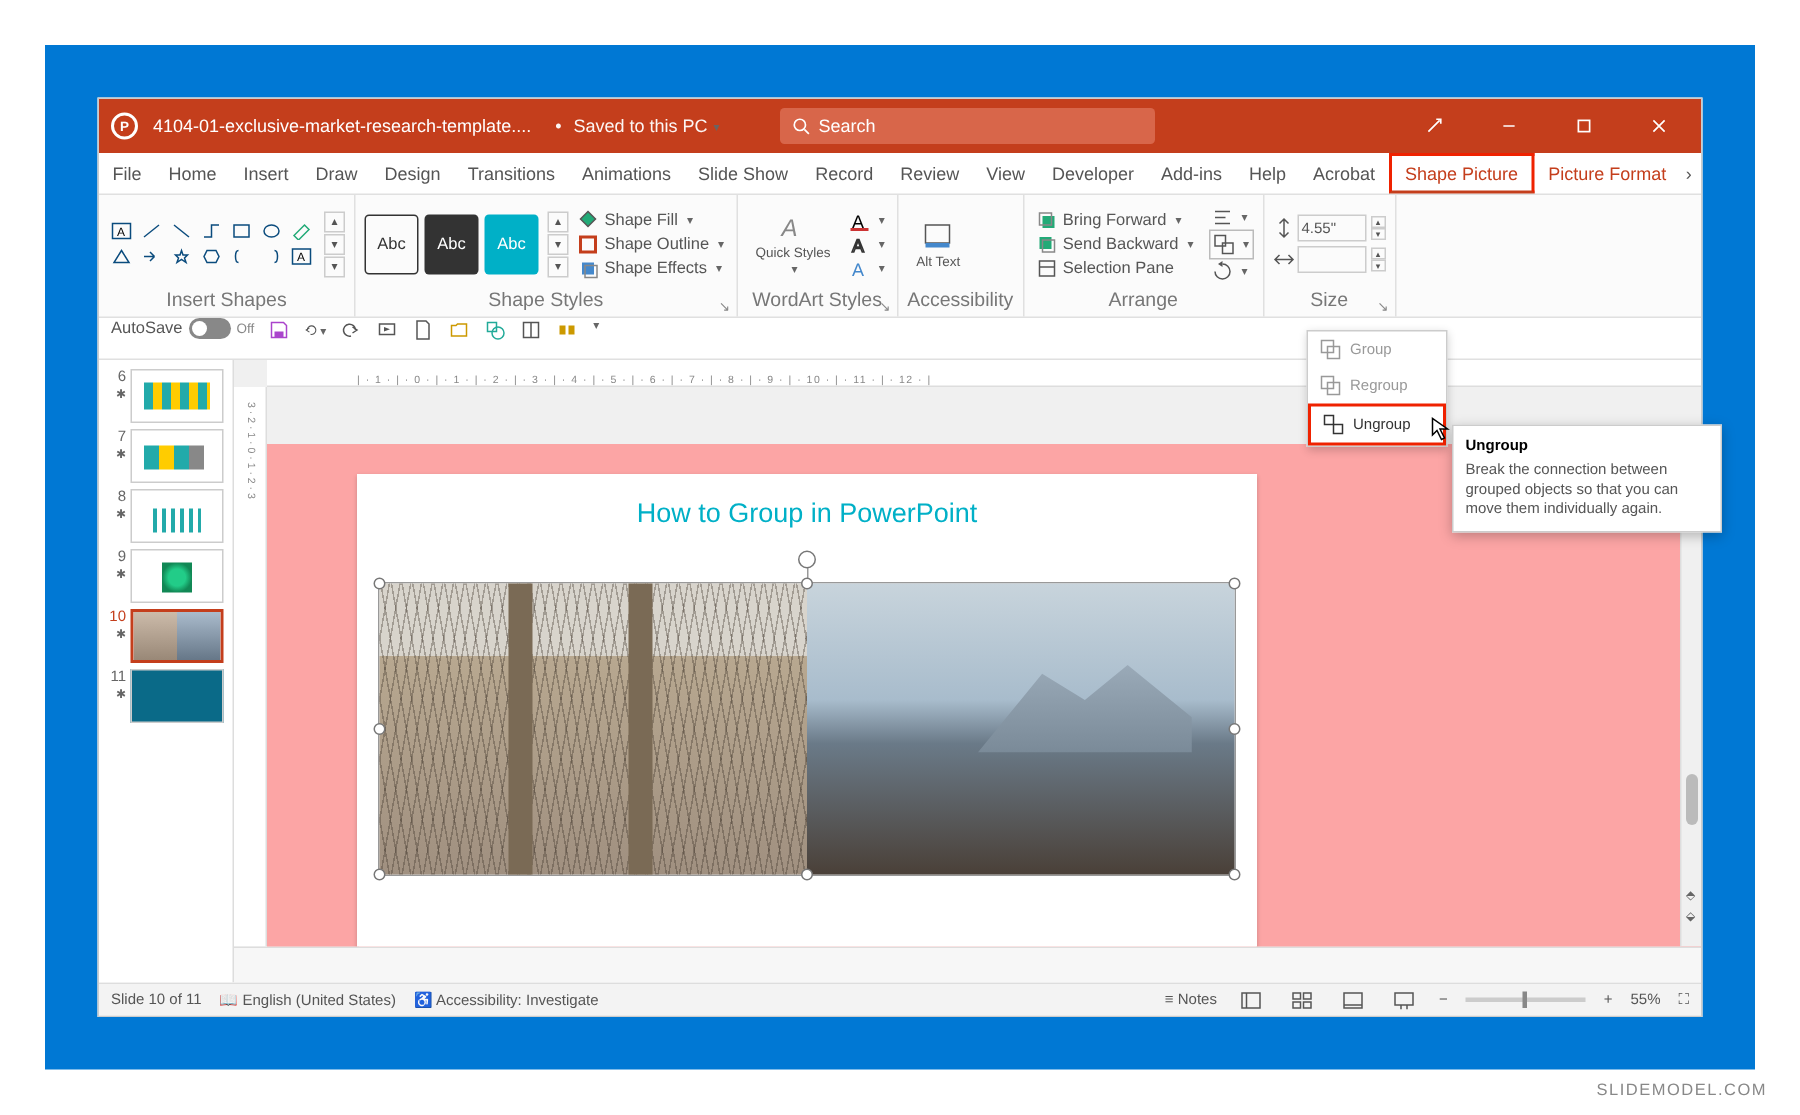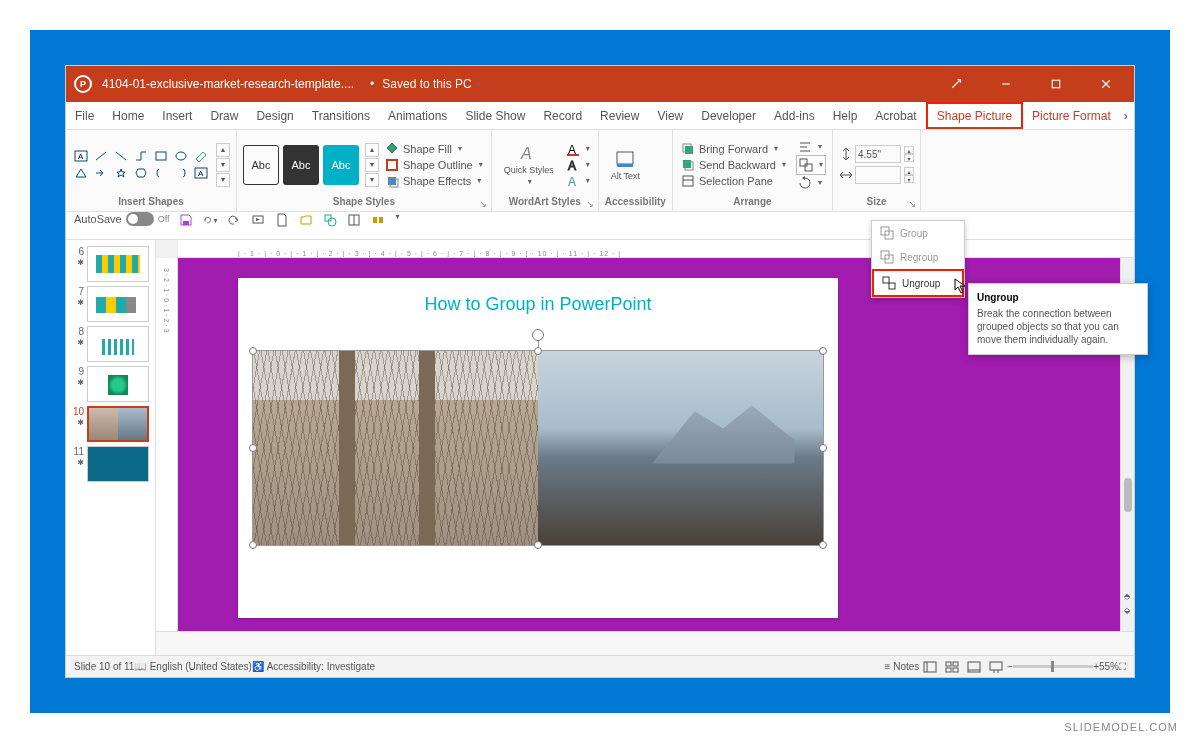--- a/index.html
+++ b/index.html
@@ -19,21 +19,21 @@
   .title-btn svg{width:12px;height:12px;}
   
   .ribbon-tabs { height: 28px; background: #fff; display: flex; align-items: stretch; font-size: 12px; color: #555; border-bottom: 1px solid #e0e0e0; }
   .rtab { padding: 0 9px; display:flex;align-items:center; cursor:pointer; white-space:nowrap;}
   .rtab.active { color: #c43e1c; border: 2px solid #ef2200; border-bottom-color:#c43e1c; position:relative; }
   .rtab.contextual { color: #c43e1c; }
   .rtab.overflow{padding:0 4px;}
 
   .ribbon { height: 82px; background: #fbfbfb; border-bottom: 1px solid #e0e0e0; display: flex; font-size: 11px; color:#555; }
   .ribbon-group { border-right: 1px solid #e0e0e0; padding: 3px 6px; display:flex;flex-direction:column; position:relative; }
-  .ribbon-group-label { text-align:center; font-size:10px; color:#777; padding-bottom:1px;font-weight:bold;}
+  .ribbon-group-label { text-align:center; font-size:13px; color:#777; padding-bottom:1px;}
   .ribbon-body{flex:1;display:flex;align-items:center;gap:4px;}
   .shape-gallery { display:grid; grid-template-columns: repeat(7, 18px); grid-auto-rows: 16px; gap:1px 2px; }
   .shape-cell { width:18px;height:16px;display:flex;align-items:center;justify-content:center;color:#0a4b7d;}
   .shape-cell svg{width:14px;height:12px;}
   .gallery-scroll{display:flex;flex-direction:column;gap:1px;margin-left:2px;}
   .gallery-scroll div{width:14px;height:14px;border:1px solid #ccc;display:flex;align-items:center;justify-content:center;font-size:8px;}
   
   .style-swatch { width:36px;height:40px;border-radius:3px;display:flex;align-items:center;justify-content:center;font-size:11px;color:#fff;}
   .sw1{border:1px solid #333;color:#333;}
   .sw2{background:#333;}
@@ -62,41 +62,41 @@
   .thumb-row{display:flex;align-items:flex-start;padding:2px 4px;gap:3px;}
   .thumb-num{width:14px;font-size:10px;color:#666;text-align:right;display:flex;flex-direction:column;align-items:flex-end;gap:1px;}
   .thumb-star{font-size:8px;color:#666;}
   .thumb{width:62px;height:36px;border:1px solid #ccc;background:#fff;position:relative;overflow:hidden;}
   .thumb.sel{border:2px solid #c43e1c;}
   
   .canvas-area{flex:1;position:relative;display:flex;flex-direction:column;}
   .h-ruler{height:18px;background:#fff;border-bottom:1px solid #ddd;margin-left:22px;font-size:7px;color:#888;display:flex;align-items:flex-end;overflow:hidden;letter-spacing:1px;padding-left:60px;}
   .canvas-row{flex:1;display:flex;}
   .v-ruler{width:22px;background:#fff;border-right:1px solid #ddd;font-size:7px;color:#888;writing-mode:vertical-lr;display:flex;align-items:center;padding-top:10px;}
-  .slide-stage{flex:1;background:#a21caf;position:relative;overflow:hidden;}
+  .slide-stage{flex:1;background:#fca5a5;position:relative;overflow:hidden;margin-top:38px;}
   .slide{position:absolute;top:20px;left:60px;width:600px;height:340px;background:#fff;box-shadow:0 1px 3px rgba(0,0,0,.2);}
   .slide-title{text-align:center;color:#00b0c7;font-size:18px;padding:16px 0 8px;}
   .sel-box{position:absolute;top:72px;left:14px;width:572px;height:196px;border:1px solid #999;}
   .sel-handle{width:8px;height:8px;border:1px solid #777;background:#fff;border-radius:50%;position:absolute;}
   .rot-handle{width:12px;height:12px;border:1px solid #777;background:#fff;border-radius:50%;position:absolute;top:-22px;left:calc(50% - 6px);}
   .rot-line{position:absolute;top:-14px;left:50%;width:1px;height:14px;background:#999;}
   .img-half{position:absolute;top:0;bottom:0;width:50%;}
   .img-left{left:0;background:linear-gradient(180deg,#d8d4cc 0%,#d8d4cc 25%,#b8a890 25%,#a09080 100%);}
   .img-left::before{content:"";position:absolute;inset:0;background:
     repeating-linear-gradient(100deg,transparent 0 6px,rgba(60,50,40,.35) 6px 7px),
     repeating-linear-gradient(80deg,transparent 0 6px,rgba(60,50,40,.35) 6px 7px);}
   .img-left::after{content:"";position:absolute;left:30%;top:0;width:16px;height:100%;background:#7a6a55;box-shadow:80px 0 0 #7a6a55;}
   .img-right{right:0;background:linear-gradient(180deg,#c8d4dc 0%,#a8bccc 40%,#6a7a88 55%,#4a4038 100%);}
   .img-right::before{content:"";position:absolute;left:40%;top:28%;width:50%;height:30%;background:linear-gradient(180deg,#9aaab8,#7a8a98);clip-path:polygon(0 100%,30% 10%,50% 40%,70% 0,100% 60%,100% 100%);}
   .notes-strip{height:24px;background:#f7f7f7;border-top:1px solid #ddd;}
   .v-scroll{position:absolute;right:0;top:0;bottom:0;width:14px;background:#f0f0f0;border-left:1px solid #ddd;}
   .v-scroll-thumb{position:absolute;right:2px;top:220px;width:8px;height:34px;background:#bbb;border-radius:4px;}
   .v-scroll-btn{position:absolute;right:0;width:14px;height:14px;display:flex;align-items:center;justify-content:center;font-size:8px;color:#666;}
   
-  .status-bar{height:22px;background:#f3f3f3;border-top:1px solid #ddd;display:flex;align-items:center;font-size:10px;color:#555;padding:0 8px;gap:0;}
+  .status-bar{height:22px;background:#f3f3f3;border-top:1px solid #ddd;display:flex;align-items:center;font-size:10px;color:#555;padding:0 8px;gap:12px;}
   .status-bar .spacer{flex:1;}
   .view-btn{width:22px;height:16px;display:flex;align-items:center;justify-content:center;}
   .view-btn svg{width:14px;height:12px;}
   .zoom-slider{width:80px;height:3px;background:#ccc;position:relative;}
   .zoom-slider::before{content:"";position:absolute;left:38px;top:-4px;width:3px;height:11px;background:#888;}
   
   .dropdown{position:absolute;top:190px;right:205px;width:94px;background:#fff;border:1px solid #ccc;box-shadow:0 2px 6px rgba(0,0,0,.2);font-size:10px;z-index:10;}
   .dd-item{display:flex;align-items:center;gap:6px;padding:5px 8px;color:#999;}
   .dd-item.enabled{color:#333;}
   .dd-item.hl{border:2px solid #ef2200;}
@@ -126,20 +126,27 @@
 
 <div class="outer-frame">
 <div class="app-window">
 
   <div class="title-bar">
     <div class="app-icon">P</div>
     <div class="title-text">4104-01-exclusive-market-research-template....</div>
     <div class="saved-text">
       <span>Saved to this PC</span>
       <span class="caret">▾</span>
+    </div>
+    <div class="search-box">
+      <svg viewBox="0 0 16 16">
+            <circle cx="7" cy="7" r="5" fill="none" stroke="#fff" stroke-width="1.5"></circle>
+            <line x1="11" y1="11" x2="15" y2="15" stroke="#fff" stroke-width="1.5"></line>
+          </svg>
+      <span>Search</span>
     </div>
     <div class="title-spacer"></div>
     <div class="title-btn">
           <svg viewBox="0 0 16 16">
             <path d="M3 13 L13 3 M10 2 L14 2 L14 6" fill="none" stroke="#fff" stroke-width="1.5"></path>
           </svg>
         </div>
     <div class="title-btn">
           <svg viewBox="0 0 16 16">
             <line x1="3" y1="8" x2="13" y2="8" stroke="#fff" stroke-width="1.5"></line>

